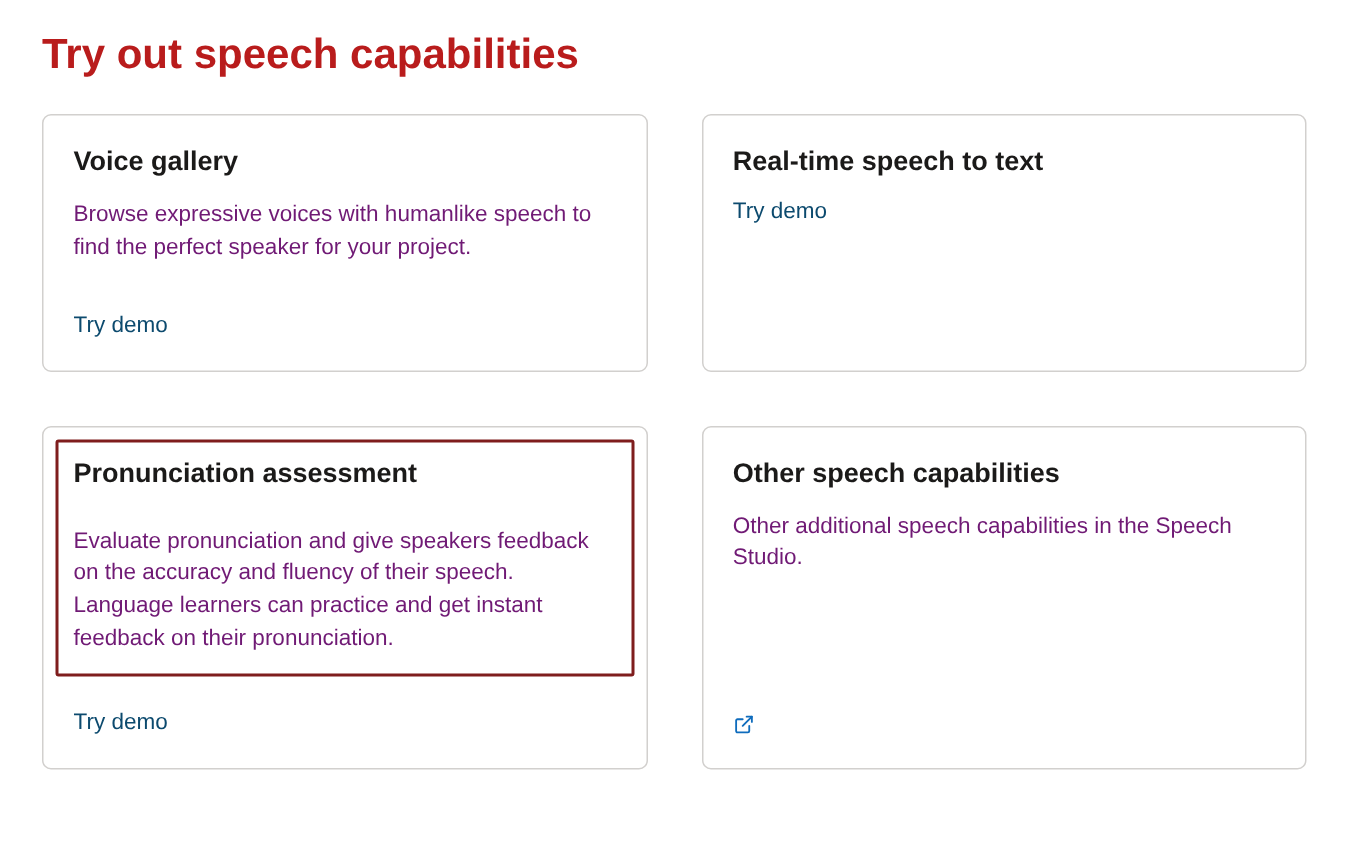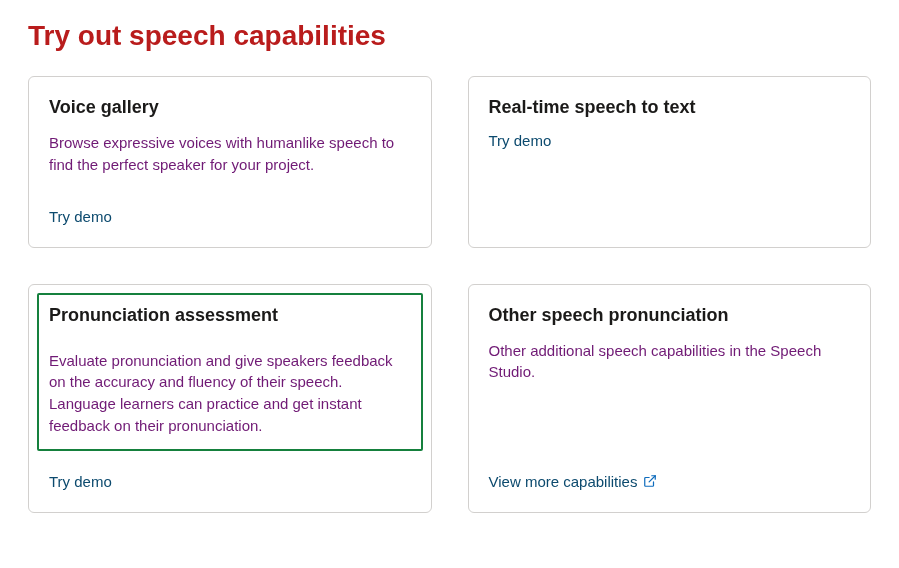--- a/index.html
+++ b/index.html
@@ -49,21 +49,21 @@
     .card-link {
       color: #0c4a6e;
       font-size: 15px;
       text-decoration: none;
       cursor: pointer;
       display: inline-flex;
       align-items: center;
       gap: 6px;
     }
     .highlight-box {
-      border: 2px solid #15803d;
+      border: 2px solid #7f1d1d;
       border-radius: 2px;
       padding: 10px 10px 12px 10px;
       margin: -12px -12px 22px -12px;
     }
     .highlight-box .card-title {
       margin-bottom: 14px;
     }
     .highlight-box .card-desc {
       margin-bottom: 0;
       margin-top: 24px;
@@ -92,24 +92,23 @@
 
   <div class="card">
     <div class="highlight-box">
       <div class="card-title">Pronunciation assessment</div>
       <div class="card-desc">Evaluate pronunciation and give speakers feedback on the accuracy and fluency of their speech. Language learners can practice and get instant feedback on their pronunciation.</div>
     </div>
     <a class="card-link">Try demo</a>
   </div>
 
   <div class="card">
-    <div class="card-title">Other speech pronunciation</div>
+    <div class="card-title">Other speech capabilities</div>
     <div class="card-desc">Other additional speech capabilities in the Speech Studio.</div>
     <a class="card-link">
-      <span>View more capabilities</span>
       <span class="external-icon">
         <svg width="14" height="14" viewBox="0 0 16 16" fill="none">
           <path d="M10 2H14V6" stroke="#0f6cbd" stroke-width="1.4" stroke-linecap="round" stroke-linejoin="round"></path>
           <path d="M7 9L14 2" stroke="#0f6cbd" stroke-width="1.4" stroke-linecap="round" stroke-linejoin="round"></path>
           <path d="M12 9V13C12 13.55 11.55 14 11 14H3C2.45 14 2 13.55 2 13V5C2 4.45 2.45 4 3 4H7" stroke="#0f6cbd" stroke-width="1.4" stroke-linecap="round" stroke-linejoin="round"></path>
         </svg>
       </span>
     </a>
   </div>
 

